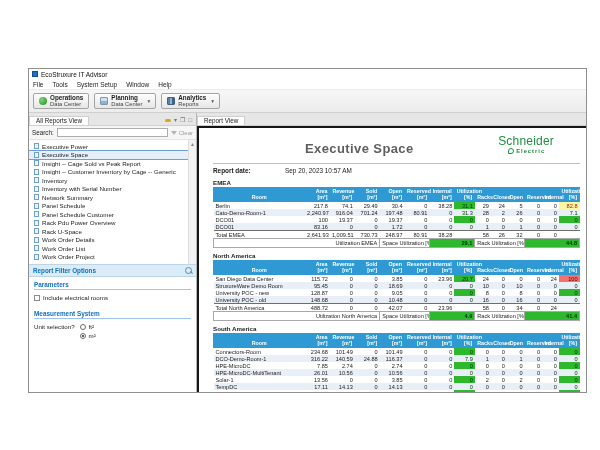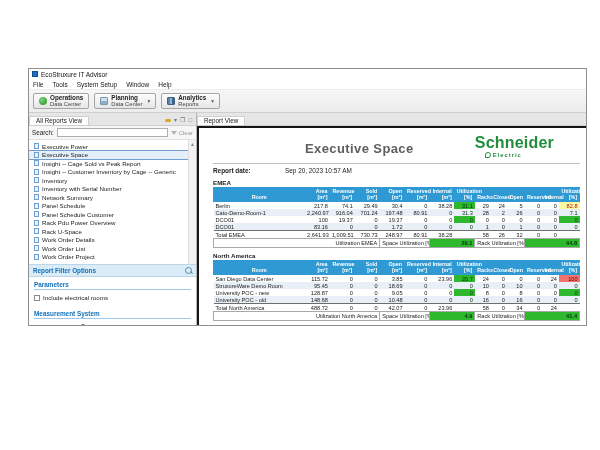--- a/index.html
+++ b/index.html
@@ -1,18 +1,18 @@
 <!DOCTYPE html>
 <html><head>
 <meta charset="utf-8">
 <style>
   html,body{margin:0;padding:0;}
   body{width:600px;height:450px;background:#ffffff;position:relative;overflow:hidden;
        font-family:"Liberation Sans","DejaVu Sans",sans-serif;color:#222;}
-  .window{position:absolute;left:28px;top:68px;width:559px;height:258px;
+  .window{position:absolute;left:28px;top:68px;width:559px;height:325px;
           background:#f0f0f0;border:1px solid #8f8f8f;box-sizing:border-box;display:flex;flex-direction:column;}
   
   .titlebar{height:10px;background:#fff;display:flex;align-items:center;gap:3px;padding-left:3px;}
   .app-icon{width:6px;height:6px;background:#1a6fc4;border:1px solid #0d4f94;box-sizing:border-box;}
   .title-text{font-size:6.5px;color:#111;}
   .menubar{height:10px;background:#fff;display:flex;align-items:center;gap:9px;padding-left:4px;font-size:6.5px;border-bottom:1px solid #ececec;}
   .menu-item{color:#222;}
   
   .toolbar{height:22px;background:linear-gradient(#f7f7f7,#ececec);border-bottom:1px solid #cfcfcf;display:flex;align-items:center;gap:5px;padding-left:4px;}
   .tool-btn{display:flex;align-items:center;gap:3px;border:1px solid #a5a5a5;border-radius:2px;
@@ -60,21 +60,21 @@
   .radio-col{display:flex;flex-direction:column;gap:2px;}
   .radio-line{display:flex;align-items:center;gap:3px;}
   .radio{width:6px;height:6px;border:1px solid #6a6a6a;border-radius:50%;background:#fff;box-sizing:border-box;position:relative;}
   .radio.checked::after{content:"";position:absolute;left:1px;top:1px;width:2px;height:2px;border-radius:50%;background:#222;}
   
   .report-viewport{flex:1;background:#fff;border-top:2px solid #161616;border-left:2px solid #161616;
                    padding:2px 6px 0 14px;overflow:hidden;position:relative;}
   .report-header{position:relative;height:27px;margin-top:4px;}
   .report-title{position:absolute;left:92px;top:7px;font-size:13px;font-weight:bold;color:#5f5f5f;letter-spacing:0.4px;}
   .brand{position:absolute;right:26px;top:1px;text-align:left;color:#1f8e3d;}
-  .brand-name{font-size:16px;font-weight:700;letter-spacing:0.2px;line-height:1;}
+  .brand-name{font-size:12px;font-weight:400;letter-spacing:0.2px;line-height:1;}
   .brand-sub{display:flex;align-items:center;gap:2px;margin-left:10px;margin-top:1px;}
   .leaf-icon{width:6px;height:6px;border:1.6px solid #1f8e3d;border-radius:50% 50% 50% 0;box-sizing:border-box;}
   .brand-sub span{font-size:5.8px;letter-spacing:1px;font-weight:bold;}
   .header-rule{border:none;border-top:1px solid #bfbfbf;margin:2px 0 3px 0;}
   .date-row{display:flex;font-size:6.4px;margin:2px 0 5px 0;}
   .date-label{font-weight:bold;width:72px;}
   .section{margin-bottom:4px;}
   .sec-name{font-size:6.2px;font-weight:bold;margin:2px 0 1px 0;}
   table.rpt{width:100%;border-collapse:collapse;table-layout:fixed;font-size:5.6px;}
   table.rpt th{background:#2e99d3;color:#fff;font-weight:bold;padding:1px 2px;text-align:right;vertical-align:bottom;line-height:1.05;font-size:5.3px;border:1px solid #2e99d3;}

